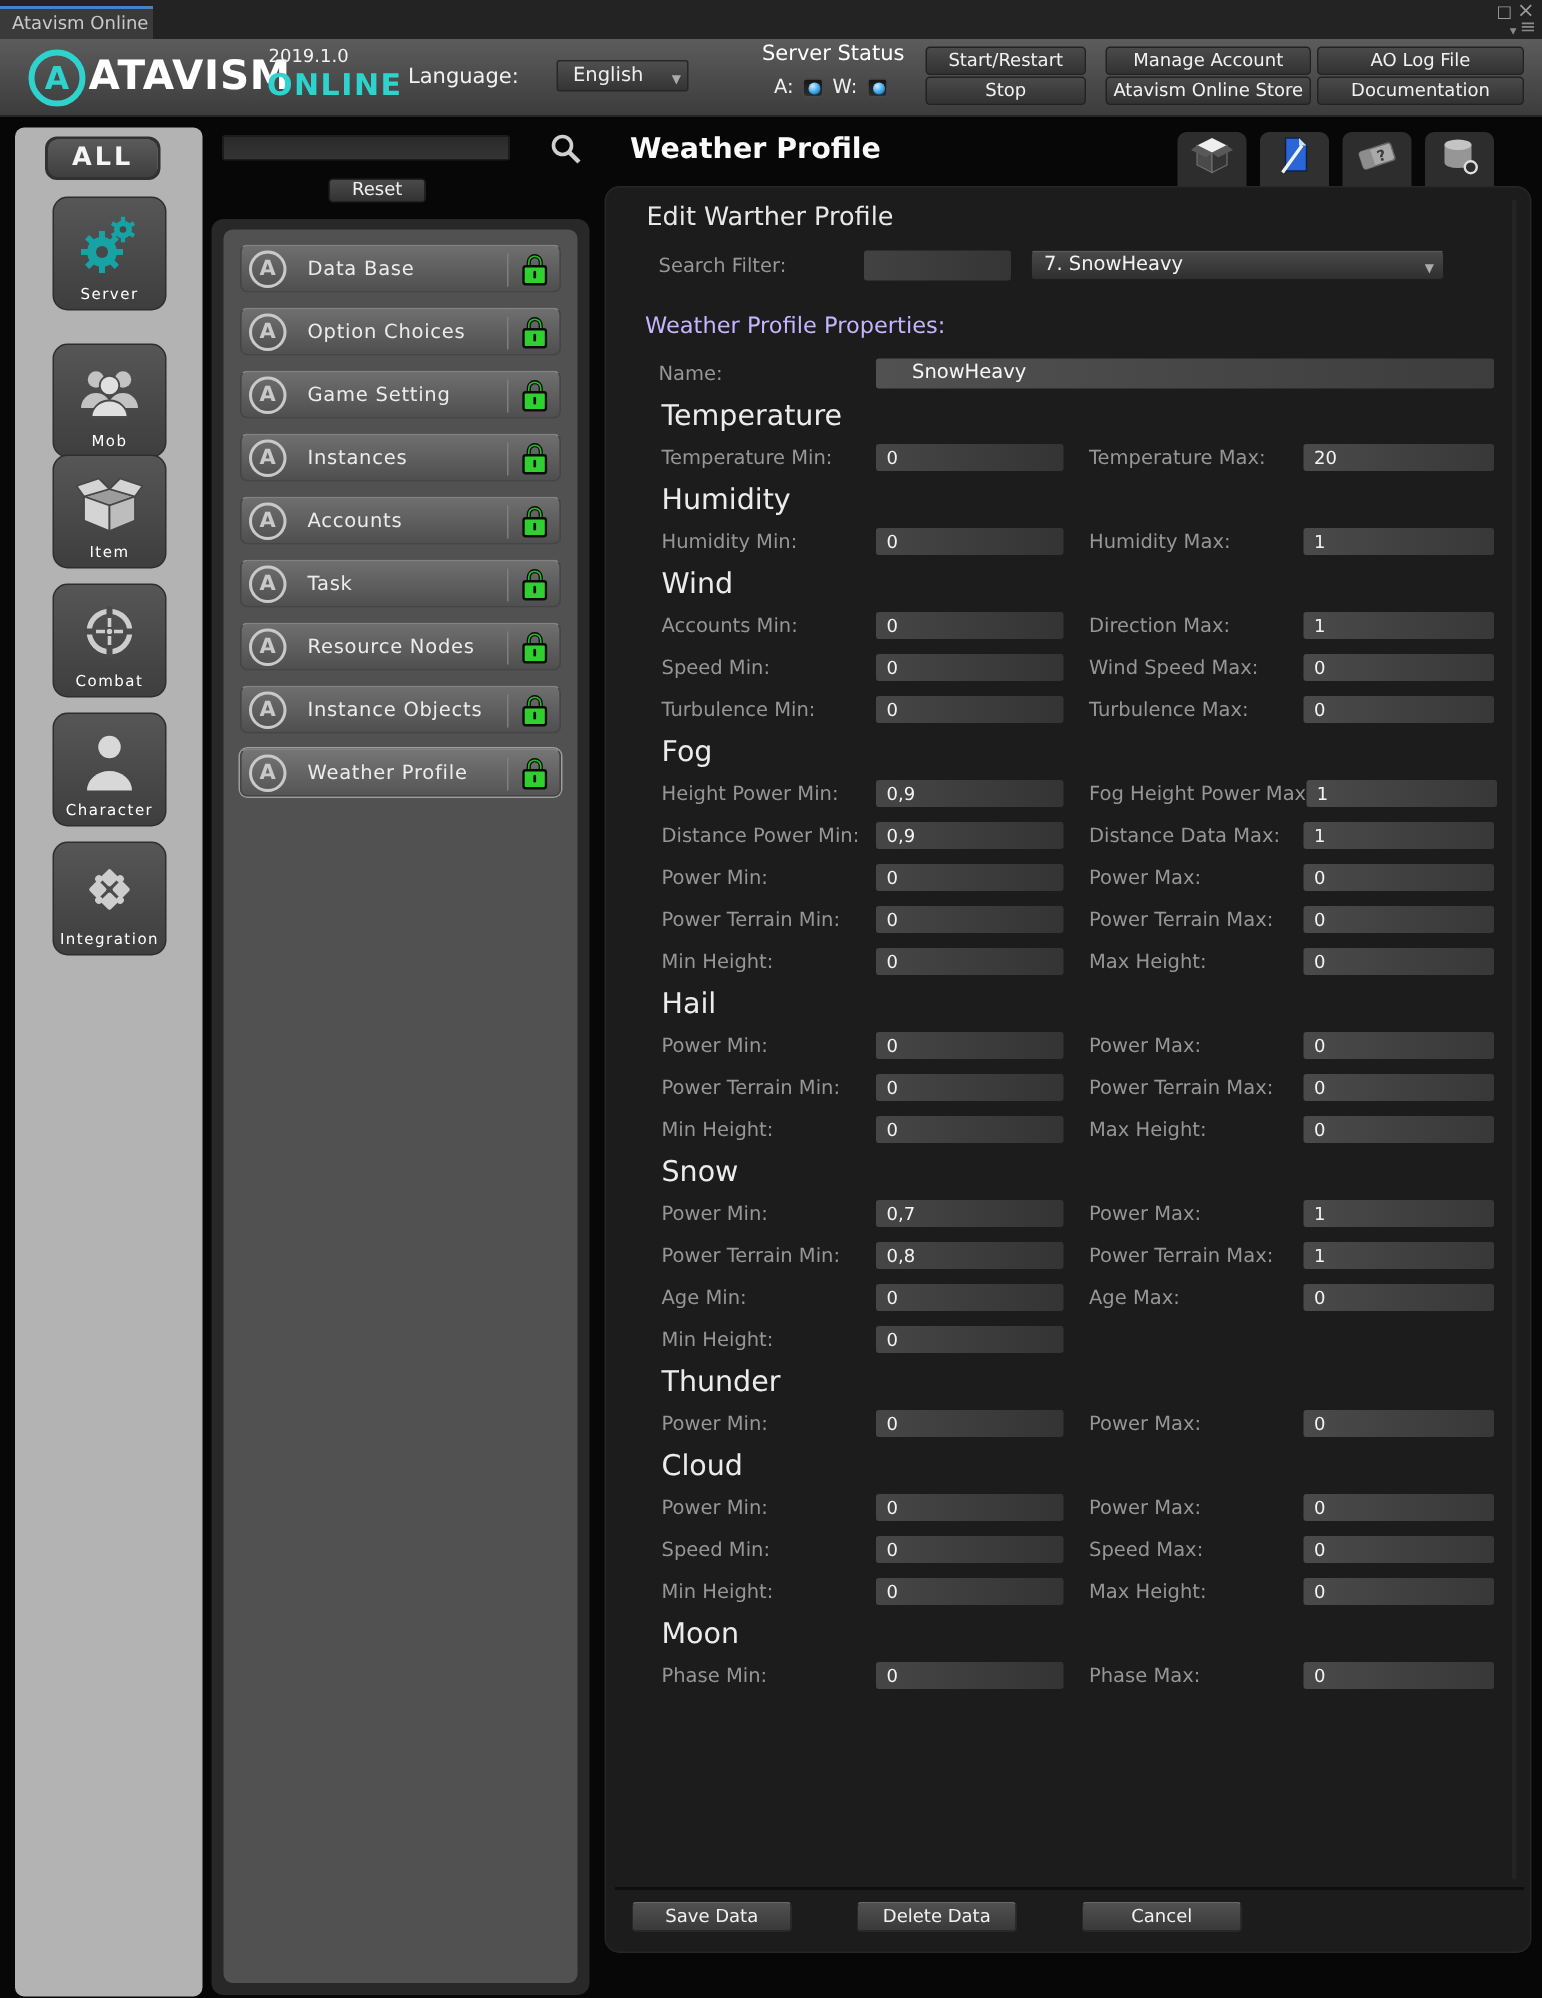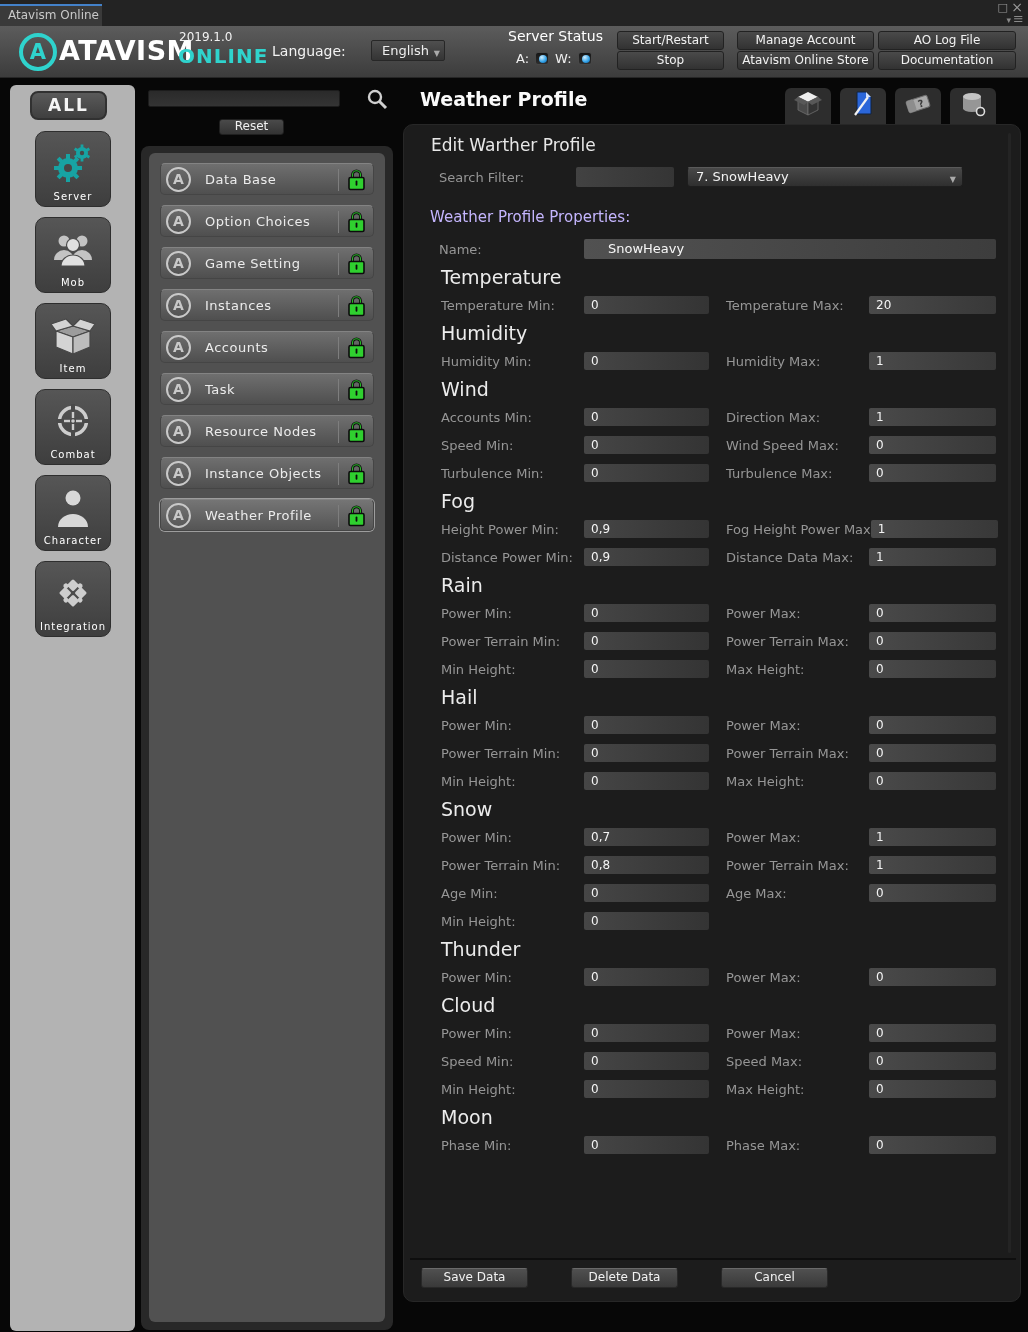--- a/index.html
+++ b/index.html
@@ -17,21 +17,21 @@
   #win-menu::after { content:"≡"; font-size:13px; } #win-menu { right:4px; top:11px; color:#8a8a8a; }
 
   
   #header { position:absolute; left:0; top:26px; width:1028px; height:52px;
             background:linear-gradient(#5c5c5c,#3c3c3c); border-bottom:1px solid #262626; }
   #logo-mark { position:absolute; left:17px; top:5px; }
   #brand { position:absolute; left:59px; top:9px; font-size:27px; font-weight:bold; color:#ffffff; letter-spacing:0.5px; }
   #version { position:absolute; left:179px; top:4px; font-size:12px; color:#f2f2f2; }
   #brand-online { position:absolute; left:178px; top:18px; font-size:20px; font-weight:bold; color:#2fd3cd; letter-spacing:1px; }
   #language-label { position:absolute; left:272px; top:17px; font-size:14px; color:#f2f2f2; }
-  #language-select { position:absolute; left:371px; top:14px; width:74px; height:21px;
+  #language-select { position:absolute; left:371px; top:14px; width:88px; height:21px;
                      background:linear-gradient(#4f4f4f,#343434); border:1px solid #272727; border-radius:2px;
                      color:#eee; font-size:13px; line-height:19px; padding-left:10px; }
   #language-select .caret { position:absolute; right:4px; top:1px; }
   .caret::after { content:"▼"; font-size:8px; color:#aaa; }
   #server-status { position:absolute; left:508px; top:2px; font-size:14px; color:#fff; }
   #indicators { position:absolute; left:516px; top:25px; display:flex; align-items:center; gap:6px;
                 font-size:13px; color:#f0f0f0; }
   .ind { display:inline-block; width:14px; height:13px; background:linear-gradient(#151515,#2e2e2e);
          border:1px solid #484848; border-radius:3px; position:relative; }
   .ind::after { content:""; position:absolute; left:3px; top:2px; width:8px; height:8px; border-radius:50%;
@@ -49,21 +49,21 @@
   #sidebar { position:absolute; left:10px; top:85px; width:125px; height:1246px; background:#b3b3b3; border-radius:6px; }
   #all-btn { position:absolute; left:20px; top:6px; width:77px; height:29px;
              background:linear-gradient(#5a5a5a,#3f3f3f); border:2px solid #313131; border-radius:8px;
              color:#f5f5f5; font-weight:bold; font-size:17px; text-align:center; line-height:25px; letter-spacing:2px; }
   .side-btn { position:absolute; left:25px; width:76px; height:76px; border-radius:10px;
               background:linear-gradient(#565656,#3e3e3e); border:1px solid #2e2e2e; }
   .side-btn .ic { position:absolute; left:0; top:6px; width:100%; height:50px;
                   display:flex; align-items:center; justify-content:center; }
   .side-btn .lbl { position:absolute; bottom:4px; width:100%; text-align:center; font-size:10px;
                    color:#fff; letter-spacing:1px; }
-  #sb-server{top:46px;} #sb-mob{top:132px;} #sb-item{top:218px;}
+  #sb-server{top:46px;} #sb-mob{top:144px;} #sb-item{top:218px;}
   #sb-combat{top:304px;} #sb-character{top:390px;} #sb-integration{top:476px;}
 
   
   #search-input { position:absolute; left:148px; top:90px; width:192px; height:17px;
                   background:linear-gradient(#2a2a2a,#343434); border:1px solid #1c1c1c; border-radius:2px;
                   color:#ddd; font-size:12px; line-height:15px; padding:0 5px; }
   #search-icon { position:absolute; left:366px; top:88px; }
   #reset-btn { position:absolute; left:219px; top:119px; width:65px; height:16px;
                background:linear-gradient(#4a4a4a,#333); border:1px solid #202020; border-radius:3px;
                color:#f0f0f0; font-size:12px; text-align:center; line-height:13px; }
@@ -481,21 +481,20 @@
         <span class="fi">0,9</span>
         <span class="fr">Fog Height Power Max</span>
         <span class="fi right">1</span>
       </div>
       <div class="frow">
         <span class="fl">Distance Power Min:</span>
         <span class="fi">0,9</span>
         <span class="fr">Distance Data Max:</span>
         <span class="fi right">1</span>
       </div>
-      <div class="sec-h">Rain</div>
       <div class="frow">
         <span class="fl">Power Min:</span>
         <span class="fi">0</span>
         <span class="fr">Power Max:</span>
         <span class="fi right">0</span>
       </div>
       <div class="frow">
         <span class="fl">Power Terrain Min:</span>
         <span class="fi">0</span>
         <span class="fr">Power Terrain Max:</span>

